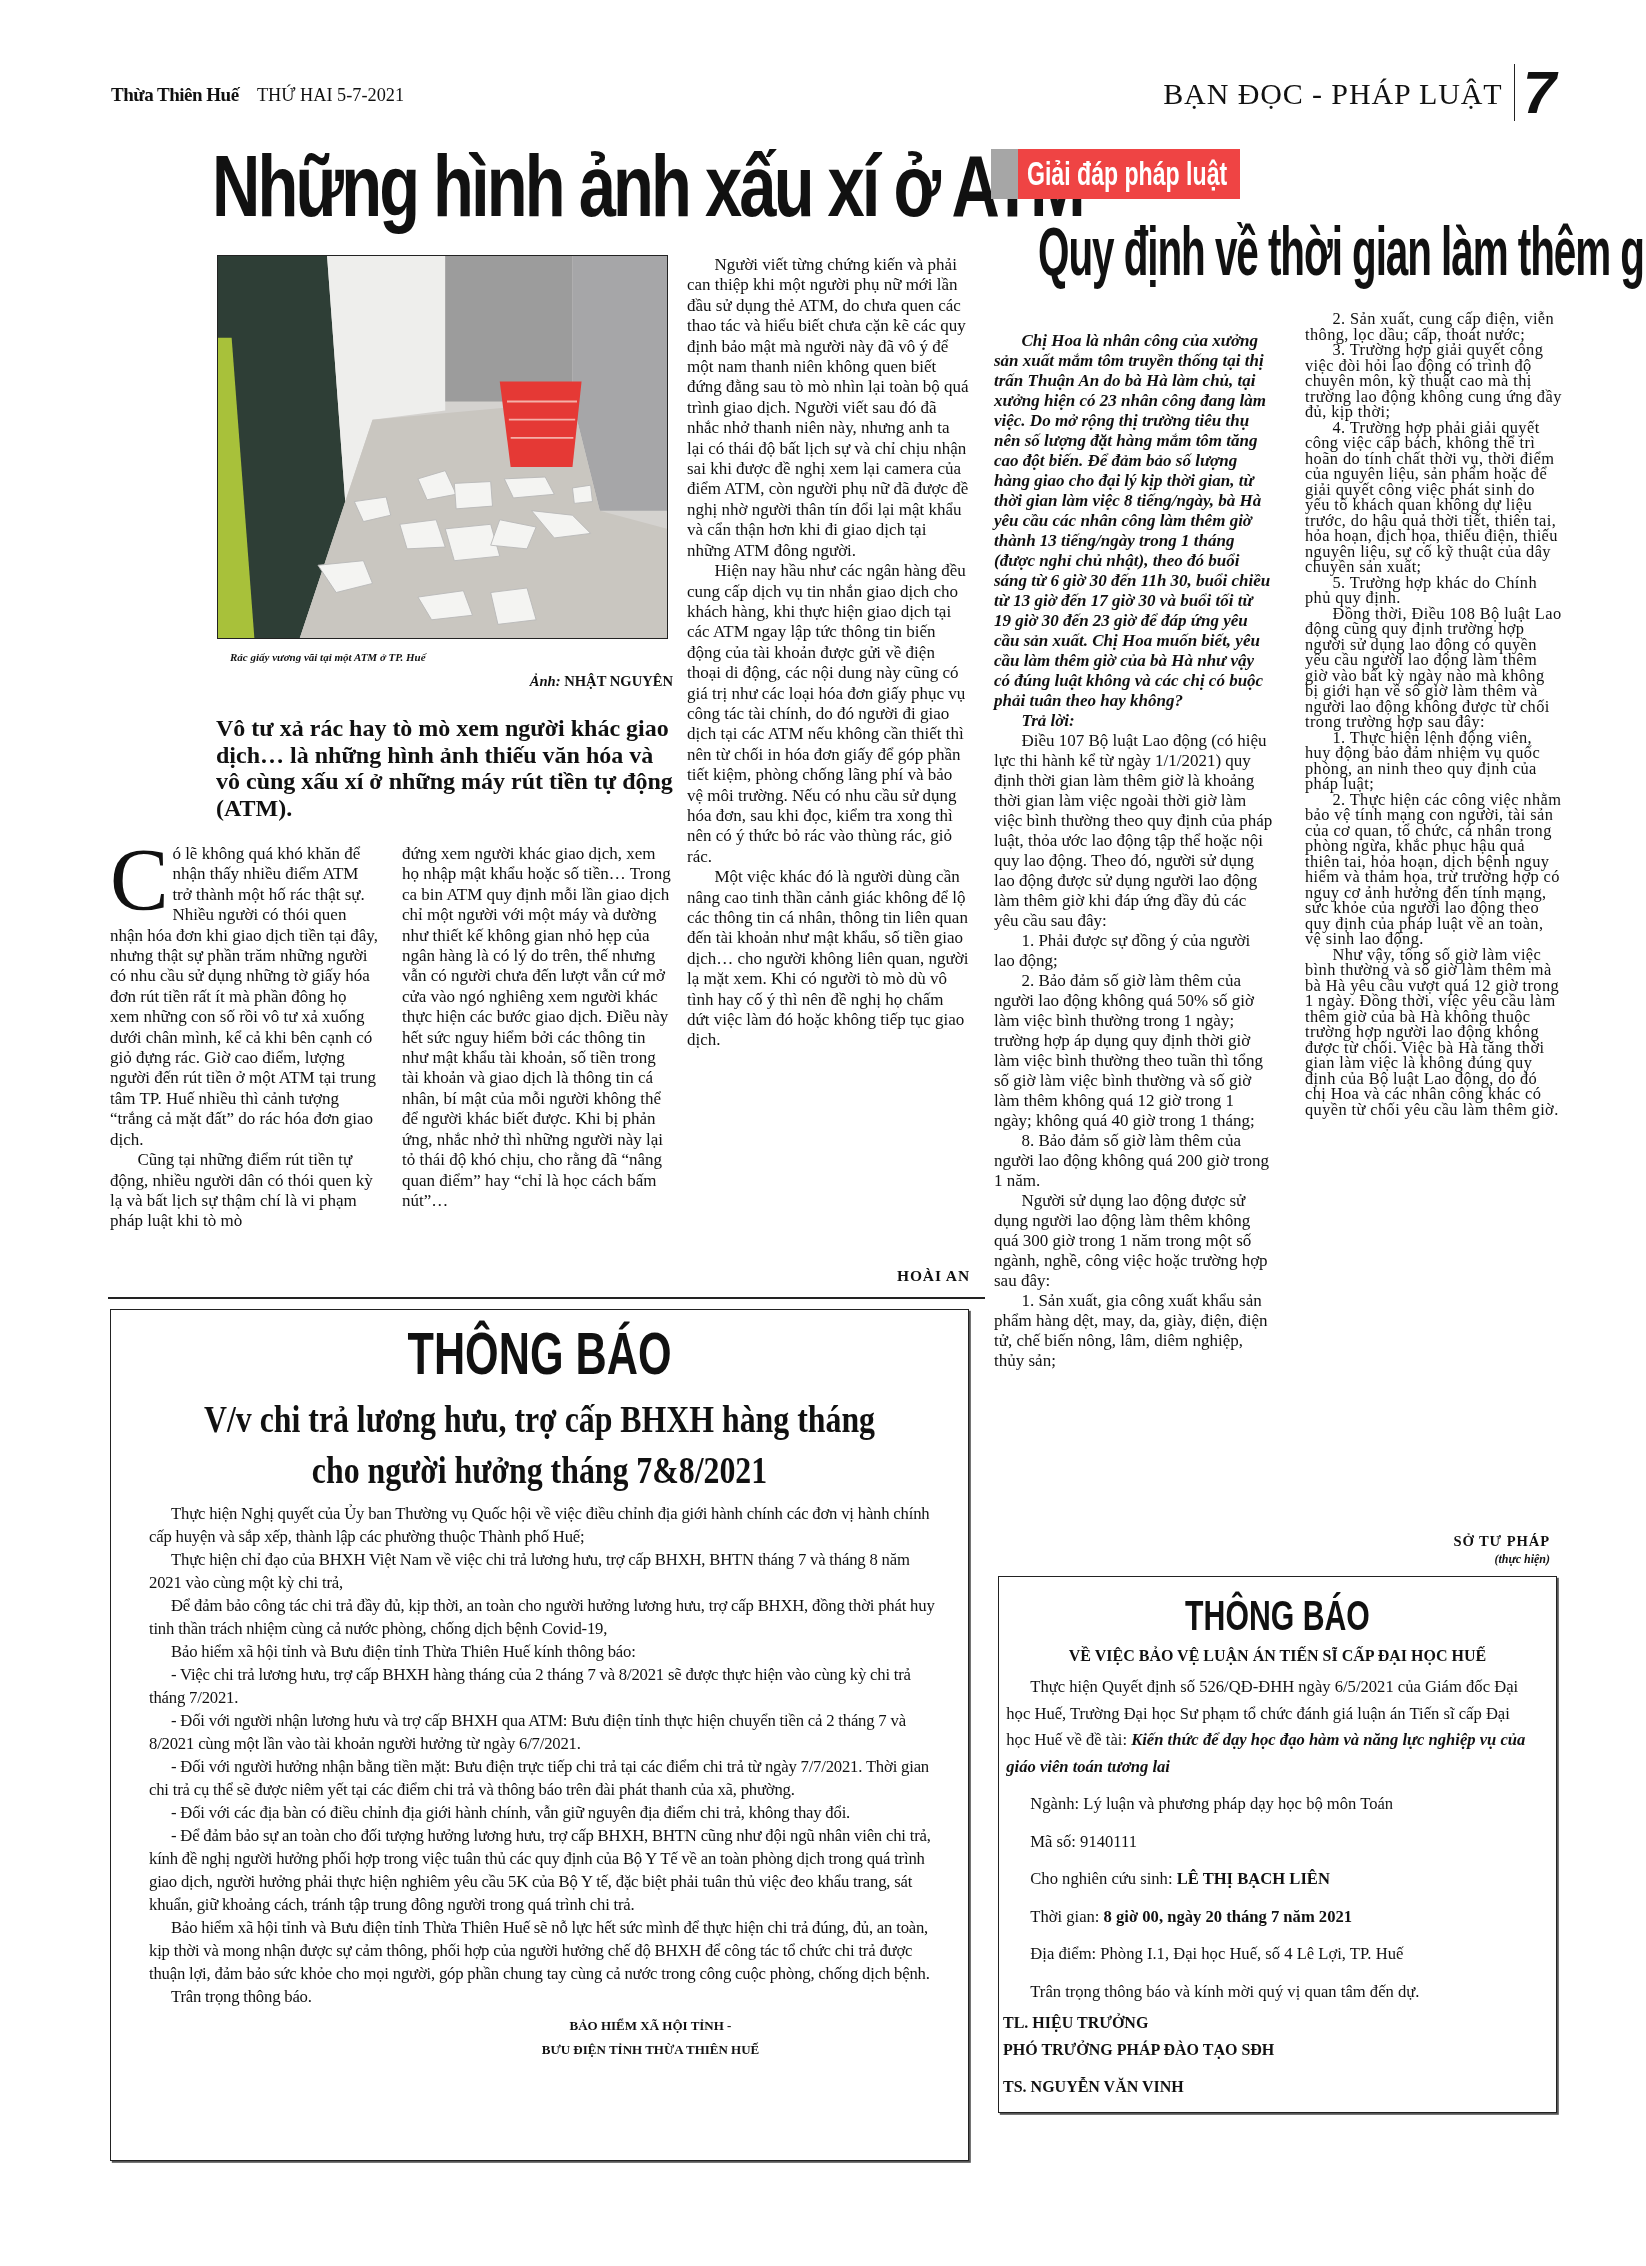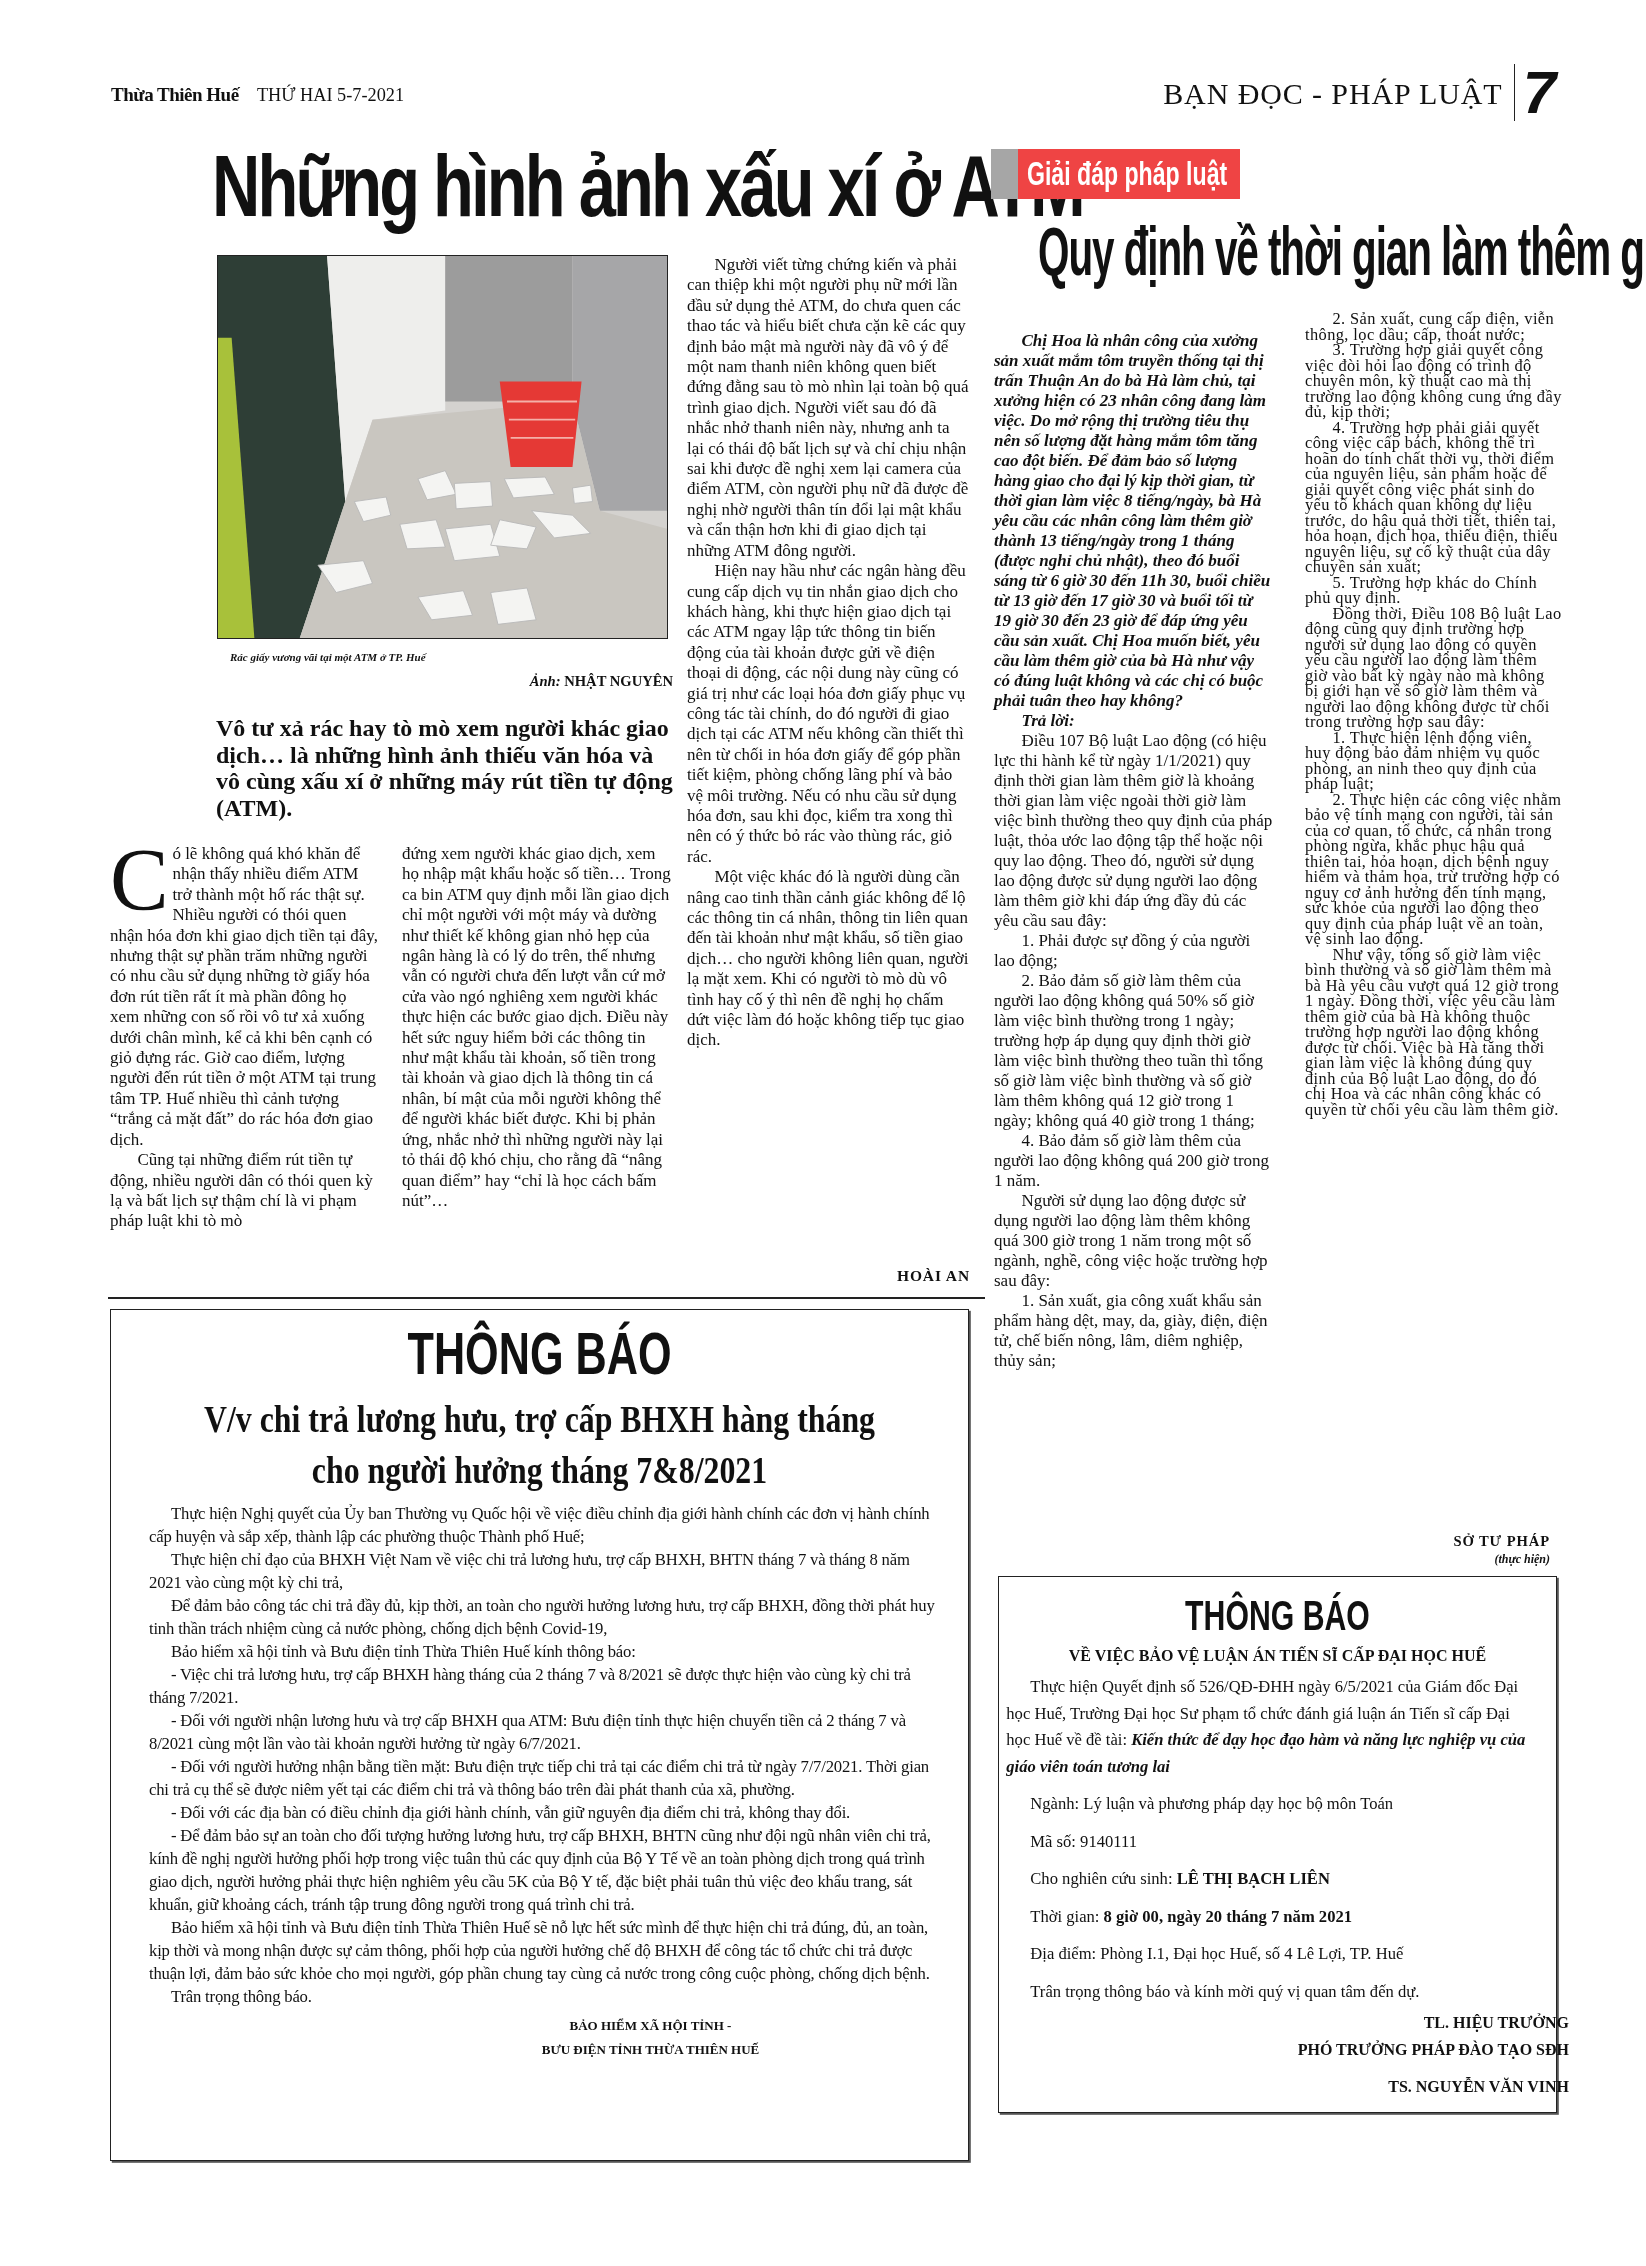--- a/index.html
+++ b/index.html
@@ -69,21 +69,21 @@
   #notice1-sign { position: absolute; left: 384px; top: 704px; width: 311px; text-align: center; font-weight: bold; font-size: 13px; line-height: 24px; }
 
   
   #notice2 { left: 998px; top: 1576px; width: 559px; height: 537px; border: 1.8px solid #222; box-shadow: 1.8px 1.8px 0 #555; }
   #notice2-title { position: absolute; left: 0; width: 100%; top: 14.6px; text-align: center; font-family: "Liberation Sans", sans-serif; font-weight: bold;
     font-size: 42px; line-height: 48px; transform: scaleX(0.72); }
   #notice2-subtitle { position: absolute; left: 0; width: 100%; top: 70px; text-align: center; font-weight: bold; font-size: 16px; }
   #notice2-body { position: absolute; left: 7.3px; top: 97px; width: 530px; font-size: 16.6px; line-height: 26.5px; }
   #notice2-body .ind { text-indent: 24px; }
   #notice2-body .fld { padding-left: 24px; margin-top: 11px; }
-  #notice2-sign { position: absolute; left: 13px; width: 100%; top: 433px; text-align: right; font-weight: bold; font-size: 16px; line-height: 26.5px; }
+  #notice2-sign { position: absolute; left: 4px; width: 100%; top: 433px; text-align: left; font-weight: bold; font-size: 16px; line-height: 26.5px; }
   #notice2-sign .name { margin-top: 11px; }
 </style>
 </head>
 <body>
 
 <div id="masthead-left" class="abs">
   <span class="paper">Thừa Thiên Huế</span><span class="date">THỨ HAI 5-7-2021</span>
 </div>
 <div id="masthead-right" class="abs">
   <span id="section-name">BẠN ĐỌC - PHÁP LUẬT</span>
@@ -154,21 +154,21 @@
   <span>Giải đáp pháp luật</span>
 </div>
 <h2 id="qa-headline" class="abs">Quy định về thời gian làm thêm giờ</h2>
 
 <div id="qa-col1" class="col abs">
   <p class="qa-question">Chị Hoa là nhân công của xưởng sản xuất mắm tôm truyền thống tại thị trấn Thuận An do bà Hà làm chủ, tại xưởng hiện có 23 nhân công đang làm việc. Do mở rộng thị trường tiêu thụ nên số lượng đặt hàng mắm tôm tăng cao đột biến. Để đảm bảo số lượng hàng giao cho đại lý kịp thời gian, từ thời gian làm việc 8 tiếng/ngày, bà Hà yêu cầu các nhân công làm thêm giờ thành 13 tiếng/ngày trong 1 tháng (được nghỉ chủ nhật), theo đó buổi sáng từ 6 giờ 30 đến 11h 30, buổi chiều từ 13 giờ đến 17 giờ 30 và buổi tối từ 19 giờ 30 đến 23 giờ để đáp ứng yêu cầu sản xuất. Chị Hoa muốn biết, yêu cầu làm thêm giờ của bà Hà như vậy có đúng luật không và các chị có buộc phải tuân theo hay không?</p>
   <p class="qa-answer-label">Trả lời:</p>
   <p>Điều 107 Bộ luật Lao động (có hiệu lực thi hành kể từ ngày 1/1/2021) quy định thời gian làm thêm giờ là khoảng thời gian làm việc ngoài thời giờ làm việc bình thường theo quy định của pháp luật, thỏa ước lao động tập thể hoặc nội quy lao động. Theo đó, người sử dụng lao động được sử dụng người lao động làm thêm giờ khi đáp ứng đầy đủ các yêu cầu sau đây:</p>
   <p>1. Phải được sự đồng ý của người lao động;</p>
   <p>2. Bảo đảm số giờ làm thêm của người lao động không quá 50% số giờ làm việc bình thường trong 1 ngày; trường hợp áp dụng quy định thời giờ làm việc bình thường theo tuần thì tổng số giờ làm việc bình thường và số giờ làm thêm không quá 12 giờ trong 1 ngày; không quá 40 giờ trong 1 tháng;</p>
-  <p>4. Bảo đảm số giờ làm thêm của người lao động không quá 200 giờ trong 1 năm.</p>
+  <p>8. Bảo đảm số giờ làm thêm của người lao động không quá 200 giờ trong 1 năm.</p>
   <p>Người sử dụng lao động được sử dụng người lao động làm thêm không quá 300 giờ trong 1 năm trong một số ngành, nghề, công việc hoặc trường hợp sau đây:</p>
   <p>1. Sản xuất, gia công xuất khẩu sản phẩm hàng dệt, may, da, giày, điện, điện tử, chế biến nông, lâm, diêm nghiệp, thủy sản;</p>
 </div>
 <div id="qa-col2" class="col abs">
   <p>2. Sản xuất, cung cấp điện, viễn thông, lọc dầu; cấp, thoát nước;</p>
   <p>3. Trường hợp giải quyết công việc đòi hỏi lao động có trình độ chuyên môn, kỹ thuật cao mà thị trường lao động không cung ứng đầy đủ, kịp thời;</p>
   <p>4. Trường hợp phải giải quyết công việc cấp bách, không thể trì hoãn do tính chất thời vụ, thời điểm của nguyên liệu, sản phẩm hoặc để giải quyết công việc phát sinh do yếu tố khách quan không dự liệu trước, do hậu quả thời tiết, thiên tai, hỏa hoạn, địch họa, thiếu điện, thiếu nguyên liệu, sự cố kỹ thuật của dây chuyền sản xuất;</p>
   <p>5. Trường hợp khác do Chính phủ quy định.</p>
   <p>Đồng thời, Điều 108 Bộ luật Lao động cũng quy định trường hợp người sử dụng lao động có quyền yêu cầu người lao động làm thêm giờ vào bất kỳ ngày nào mà không bị giới hạn về số giờ làm thêm và người lao động không được từ chối trong trường hợp sau đây:</p>
   <p>1. Thực hiện lệnh động viên, huy động bảo đảm nhiệm vụ quốc phòng, an ninh theo quy định của pháp luật;</p>

